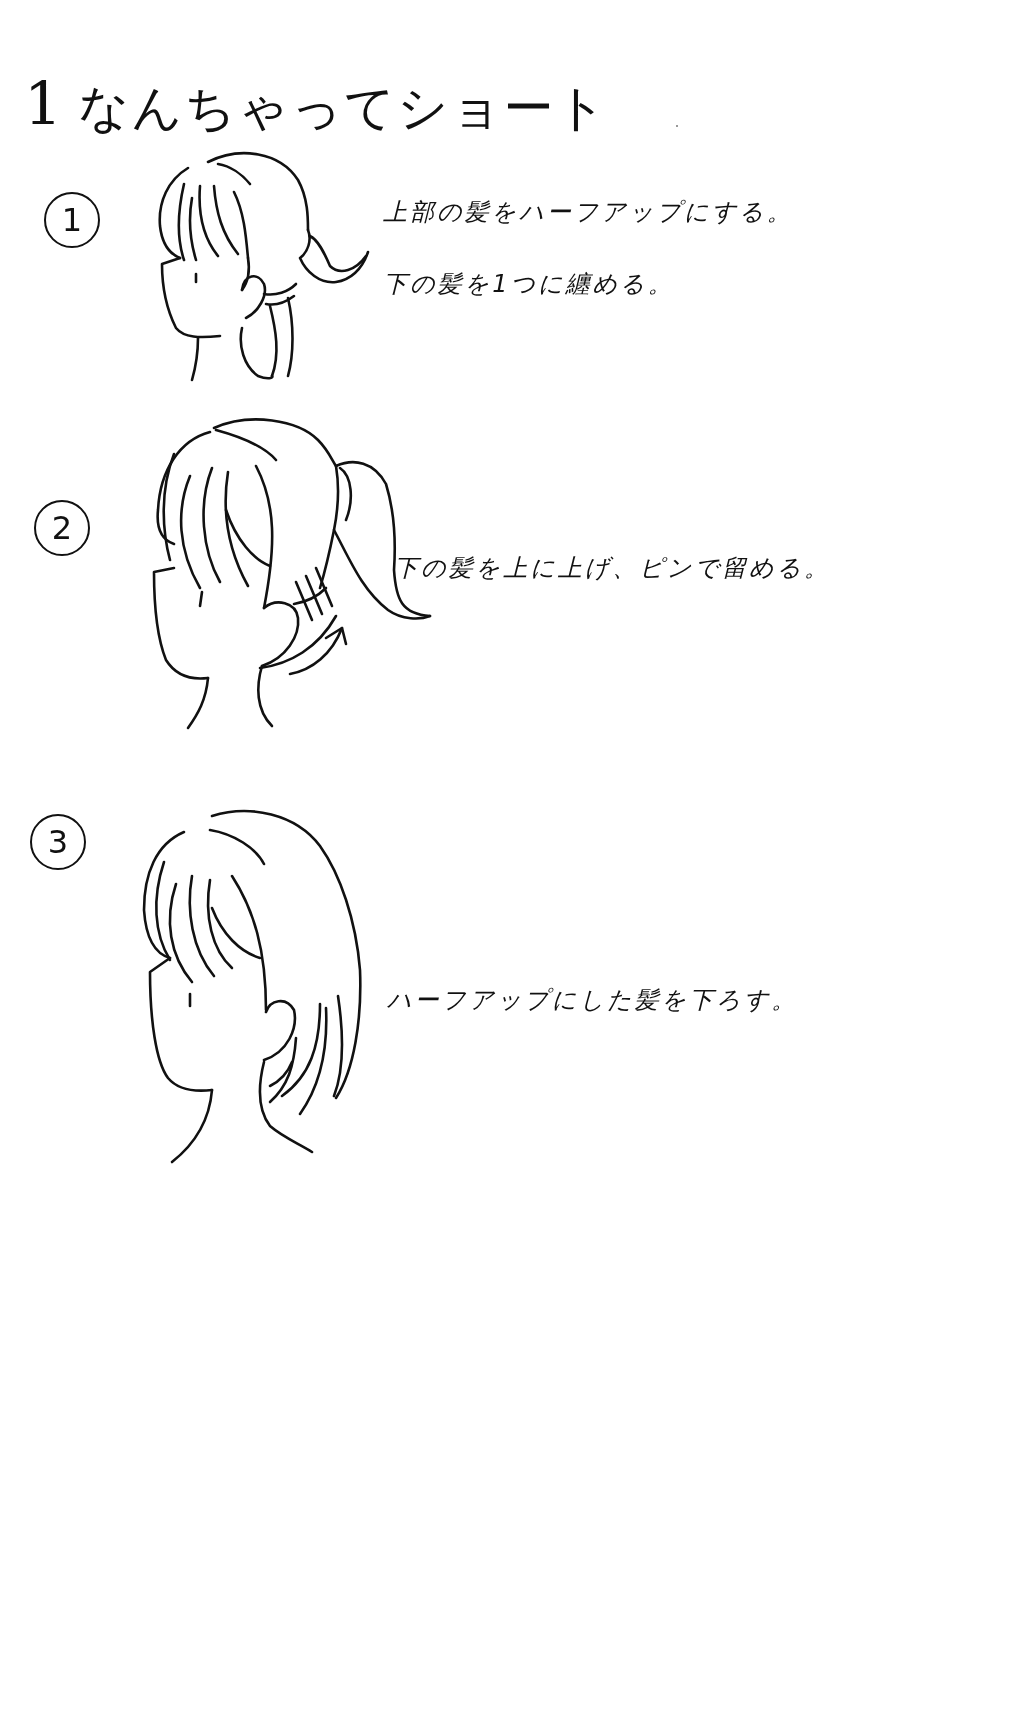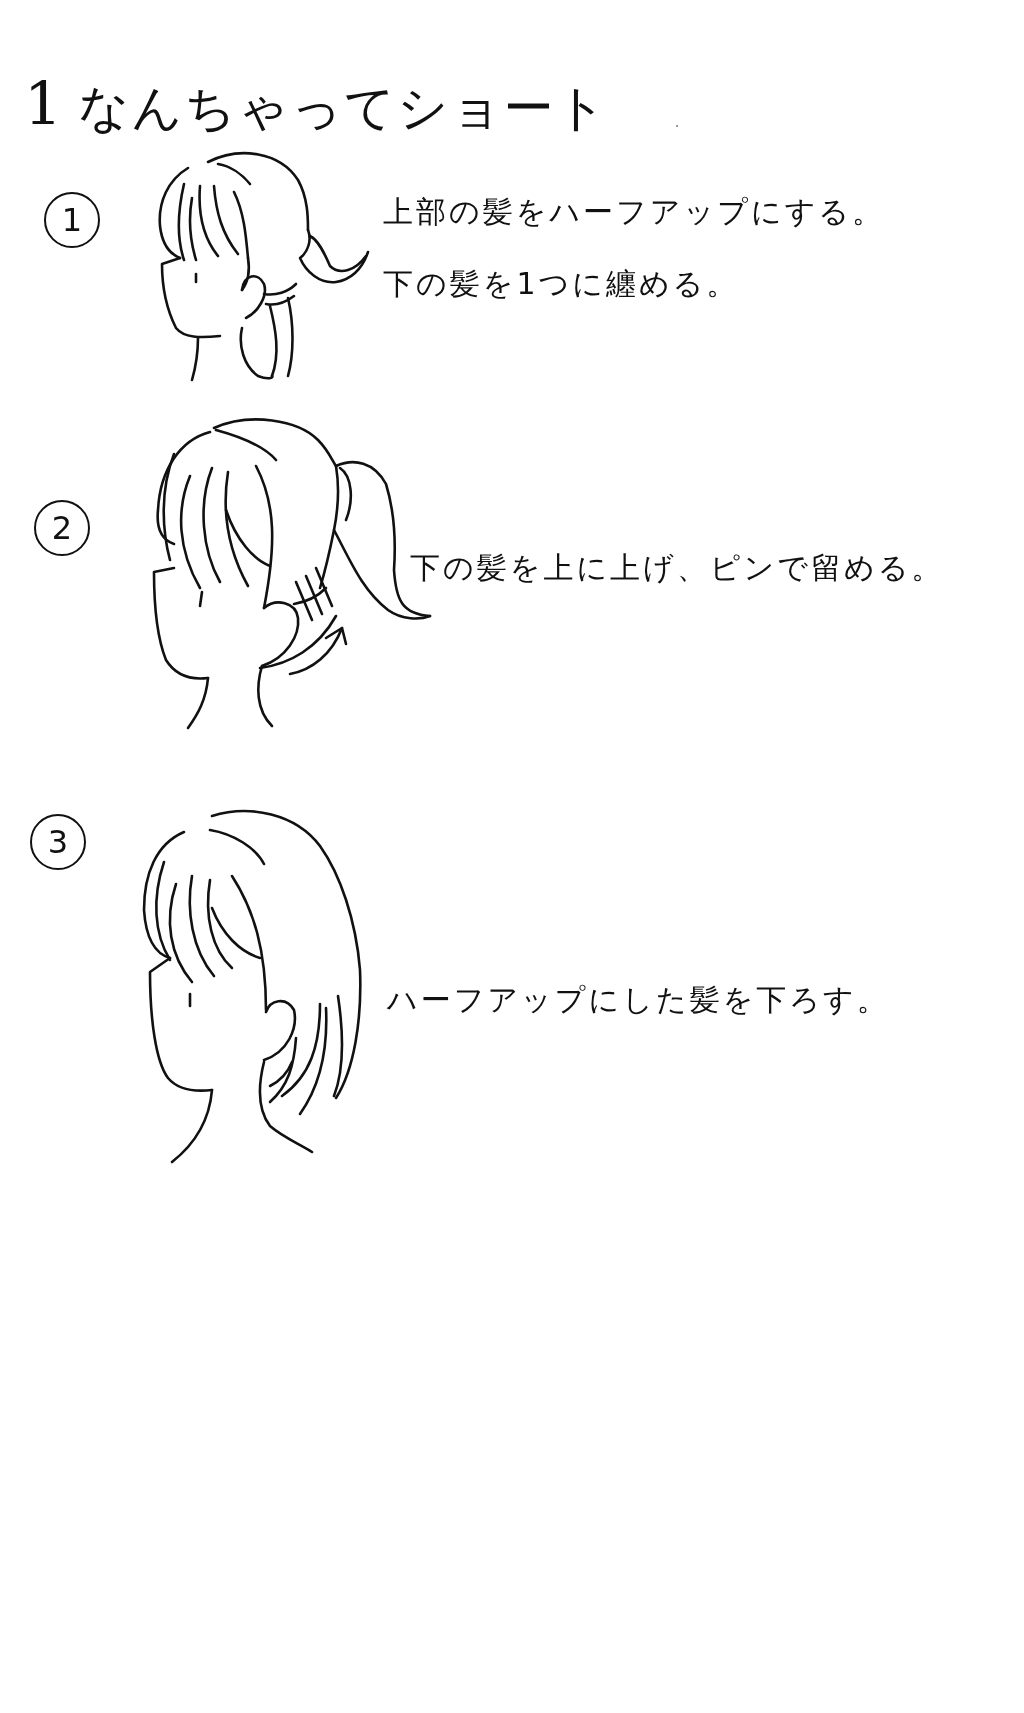--- a/index.html
+++ b/index.html
@@ -37,24 +37,25 @@
       border: 2.5px solid #111;
       border-radius: 50%;
       display: flex;
       align-items: center;
       justify-content: center;
       font-size: 32px;
       box-sizing: border-box;
       font-family: "DejaVu Sans", sans-serif;
     }
     .caption {
-      font-size: 30px;
+      font-size: 24px;
       letter-spacing: 3px;
       white-space: nowrap;
       line-height: 40px;
+      font-style: italic;
     }
     svg.drawing {
       overflow: visible;
     }
     svg.drawing path, svg.drawing line {
       fill: none;
       stroke: #111;
       stroke-width: 2.6;
       stroke-linecap: round;
       stroke-linejoin: round;
@@ -154,21 +155,21 @@
     <line x1="156" y1="172" x2="172" y2="210"></line>
     <line x1="166" y1="166" x2="182" y2="204"></line>
     <line x1="176" y1="158" x2="192" y2="196"></line>
     <path d="M154 194 C166 192 178 186 186 178"></path>
 
     <path d="M120 258 C150 254 178 238 196 206"></path>
     <path d="M150 264 C172 260 192 244 202 218"></path>
     <path d="M186 228 L202 218 L206 234"></path>
   </svg>
 
-  <div class="abs caption" style="left:410px; top:548px;text-align:right;">下の髪を上に上げ、ピンで留める。</div>
+  <div class="abs caption" style="left:394px; top:548px;text-align:right;">下の髪を上に上げ、ピンで留める。</div>
 </section>
 
 <section>
   <div class="abs step-badge" style="left:30px; top:814px;">
     <span>3</span>
   </div>
 
   <svg class="abs drawing" style="left:130px; top:800px;" width="240" height="370" viewBox="0 0 240 370">
 
     <path d="M82 16 C120 4 166 14 190 46 C210 74 226 120 230 170 C232 220 224 270 206 298"></path>

